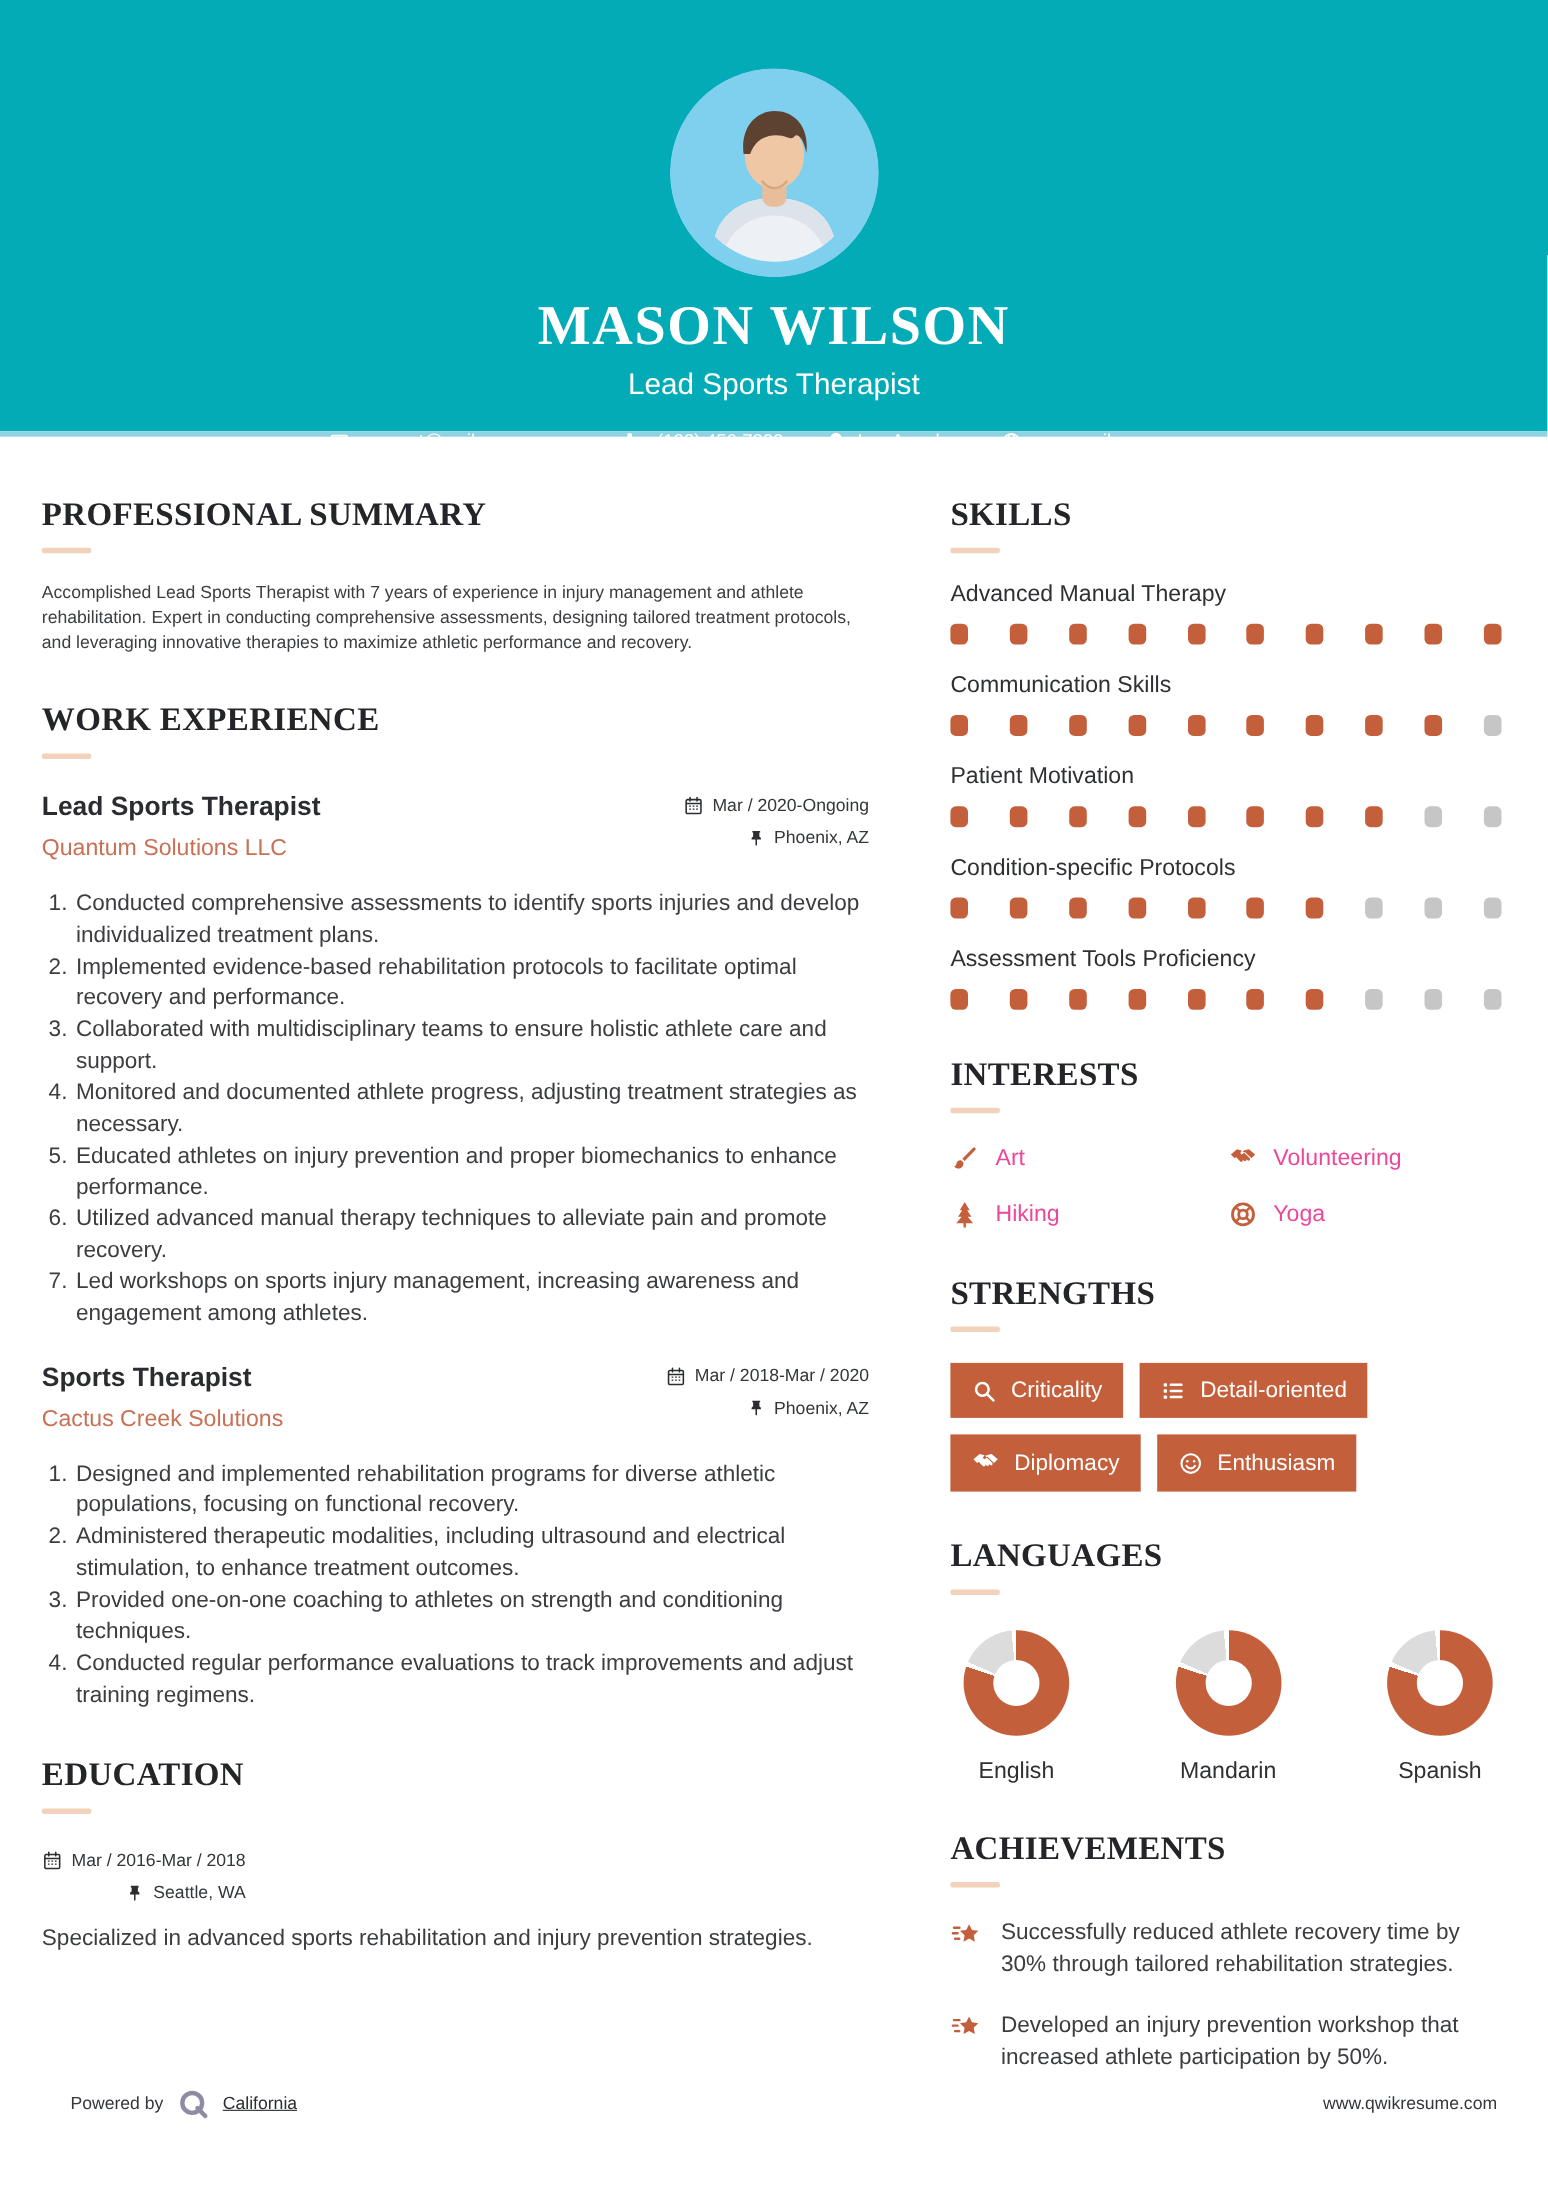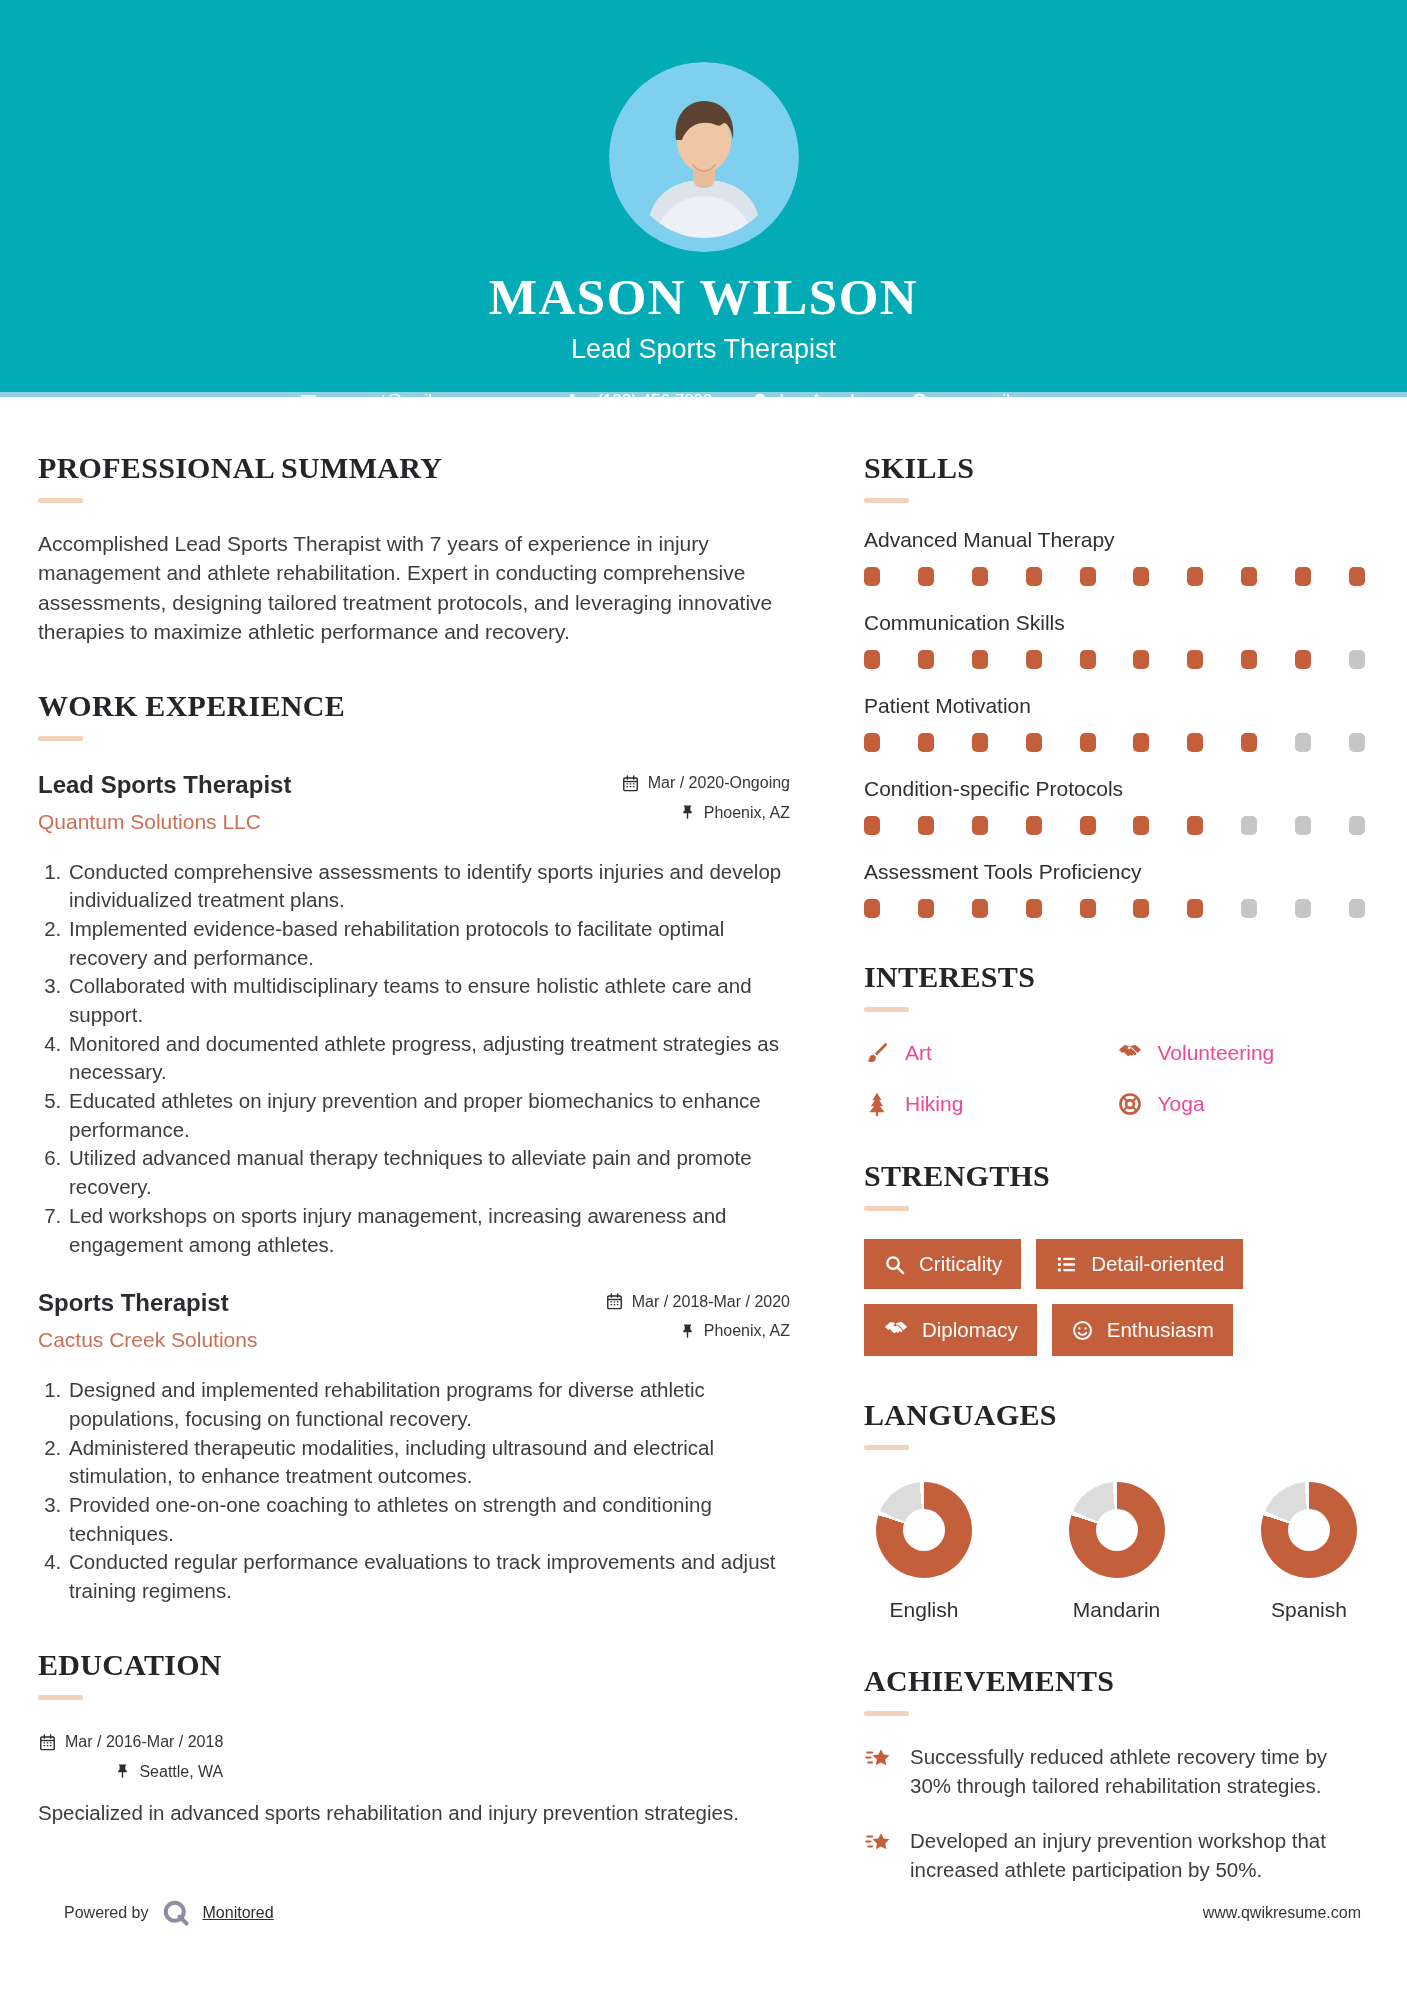--- a/index.html
+++ b/index.html
@@ -21,21 +21,21 @@
 
   
   .main{display:flex;gap:74px;padding:54px 38px 0 38px;box-sizing:border-box;}
   .col-left{width:752px;flex:none;}
   .col-right{flex:1;min-width:0;}
 
   .sec-h{font-family:"Liberation Serif","DejaVu Serif",serif;font-weight:700;font-size:30px;
          color:#232528;margin:0;letter-spacing:.3px;}
   .rule{width:45px;height:5px;background:#f2d2ba;border-radius:2px;margin-top:13px;}
 
-  .summary-text{font-size:21px;line-height:1.4;margin:26px 0 0;color:#3b3d40;}
+  .summary-text{font-size:16px;line-height:1.4;margin:26px 0 0;color:#3b3d40;}
 
   .sec{margin-top:42px;}
   .sec:first-child{margin-top:0;}
 
   
   .job{margin-top:30px;}
   .job-head{display:flex;justify-content:space-between;align-items:flex-start;}
   .job-title{font-size:24px;font-weight:700;color:#2a2c2f;}
   .job-company{font-size:21px;color:#c97055;margin-top:11px;}
   .job-meta{display:flex;flex-direction:column;align-items:flex-end;gap:11px;
@@ -494,18 +494,18 @@
 
   <div class="footer">
     <div class="powered">
       <span>Powered by</span>
       <span class="icon q-logo">
           <svg width="30" height="30" viewBox="0 0 24 24" fill="none" stroke="currentColor" stroke-width="3.2" stroke-linecap="round" xmlns="http://www.w3.org/2000/svg">
             <circle cx="11" cy="11" r="7.2"></circle>
             <path d="M14.8 14.8 20.5 20.5"></path>
           </svg>
         </span>
-      <a class="brand-link">Monitored</a>
+      <a class="brand-link">California</a>
     </div>
     <span>www.qwikresume.com</span>
   </div>
 
 </div>
 
 </body></html>

